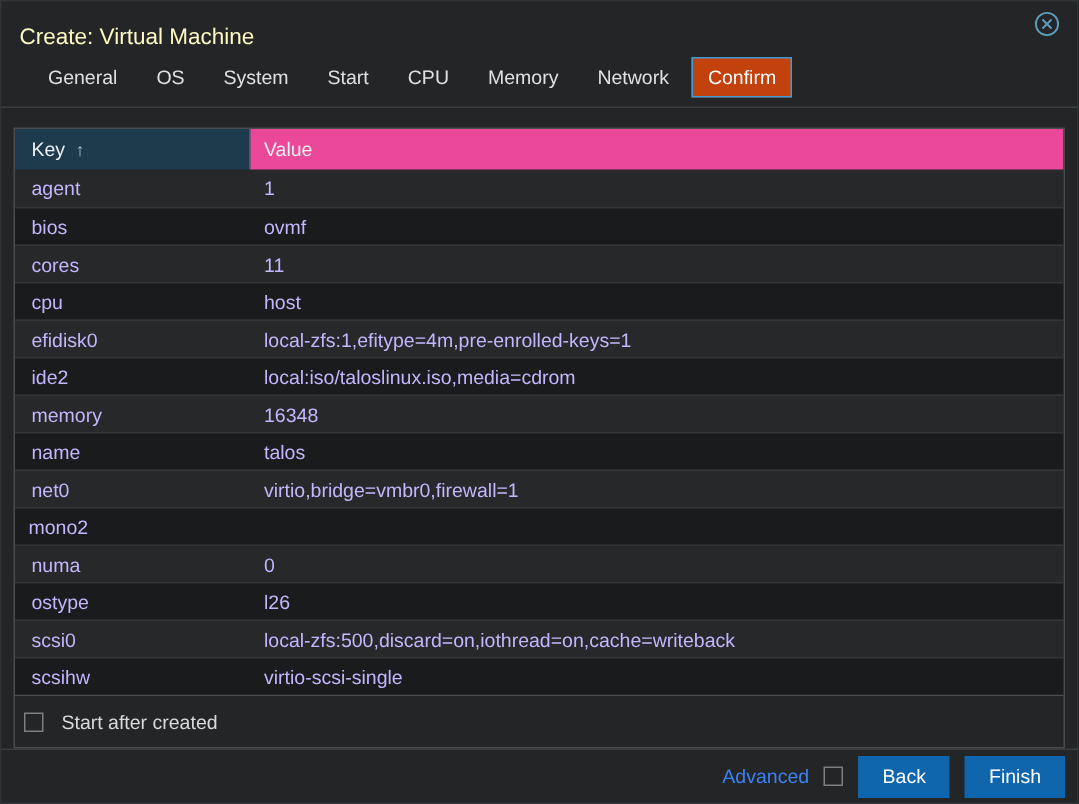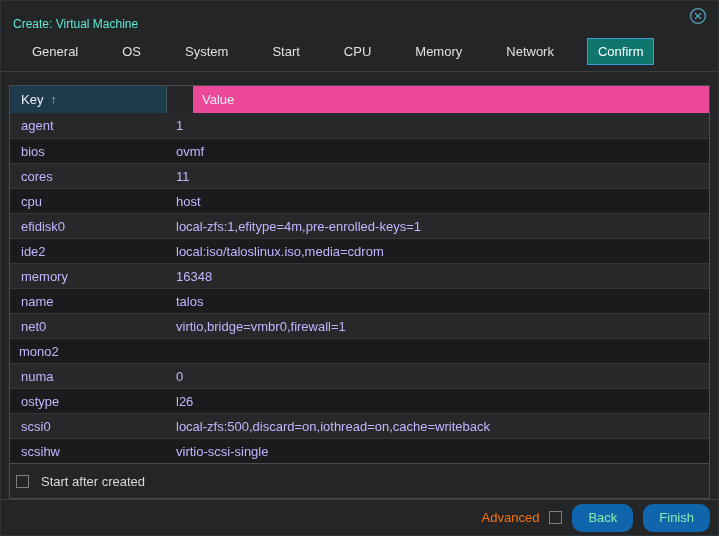--- a/index.html
+++ b/index.html
@@ -13,44 +13,44 @@
     width:719px; height:536px; box-sizing:border-box;
     border:1px solid #2f3437;
     display:flex; flex-direction:column;
   }
   
   .titlebar {
     height:30px; flex:0 0 30px;
     display:flex; align-items:center; justify-content:space-between;
     padding:0 11px 0 12px;
   }
-  .title { color:#5eead4; font-size:12px;margin-top:16px; }
+  .title { color:#fef9c3; font-size:15px;margin-top:16px; }
   .close-btn { width:18px; height:18px; cursor:pointer; display:flex; align-items:center; justify-content:center; }
   .close-btn svg { display:block; }
   
   .tabbar {
     height:40px; flex:0 0 40px;
-    display:flex; align-items:center; gap:22px;
+    display:flex; align-items:center; gap:4px;
     padding:0 20px; border-bottom:1px solid #3a3e41;
   }
   .tab {
     color:#e0e1e3; padding:5px 10px; border:1px solid transparent;
     cursor:pointer; white-space:nowrap;
   }
   .tab.active {
-    background:#0f766e; border:1px solid #3f9bd8; color:#ffffff;
+    background:#c2410c; border:1px solid #3f9bd8; color:#ffffff;
   }
   
   .panel {
     flex:1 1 auto; margin:13px 8px 0 8px;
     border:1px solid #494d50; box-sizing:border-box;
     display:flex; flex-direction:column; overflow:hidden;
   }
   .grid { border-bottom:1px solid #494d50; }
-  .grid-header { display:flex; height:27px; box-sizing:border-box;gap:26px; }
+  .grid-header { display:flex; height:27px; box-sizing:border-box; }
   .hcell { display:flex; align-items:center; box-sizing:border-box; color:#eef1f3; }
   .hcell.key {
     width:157px; flex:0 0 157px; padding-left:11px;
     background:#1d3b4d; border-right:1px solid #4b5b66;
   }
   .hcell.value { flex:1; padding-left:9px; background:#ec4899; }
   .sort-arrow { margin-left:7px; color:#a9bdc6; font-size:12px; }
   .row { display:flex; height:25px; box-sizing:border-box; border-top:1px solid #323639; }
   .row:first-child { border-top:none; }
   .row:nth-child(odd)  { background:#26282a; }
@@ -67,23 +67,23 @@
     width:13px; height:13px; box-sizing:border-box;
     border:1px solid #7c8083; background:transparent; cursor:pointer;
   }
   
   .footer {
     flex:0 0 35px; height:35px;
     border-top:1px solid #3b3f42;
     display:flex; align-items:center; justify-content:flex-end;
     gap:10px; padding:0 8px;
   }
-  .adv-label { color:#f97316; margin-right:0px; }
+  .adv-label { color:#3b82f6; margin-right:0px; }
   .btn {
-    background:#0f66ad; color:#86efac; border:none; border-radius:10px;
+    background:#0f66ad; color:#ffffff; border:none; border-radius:0;
     height:28px; padding:0 16px; font-size:13px; cursor:pointer;
     font-family:"Liberation Sans", sans-serif;
   }
 </style>
 </head>
 <body>
 
 <div class="dialog">
 
   <div class="titlebar">

